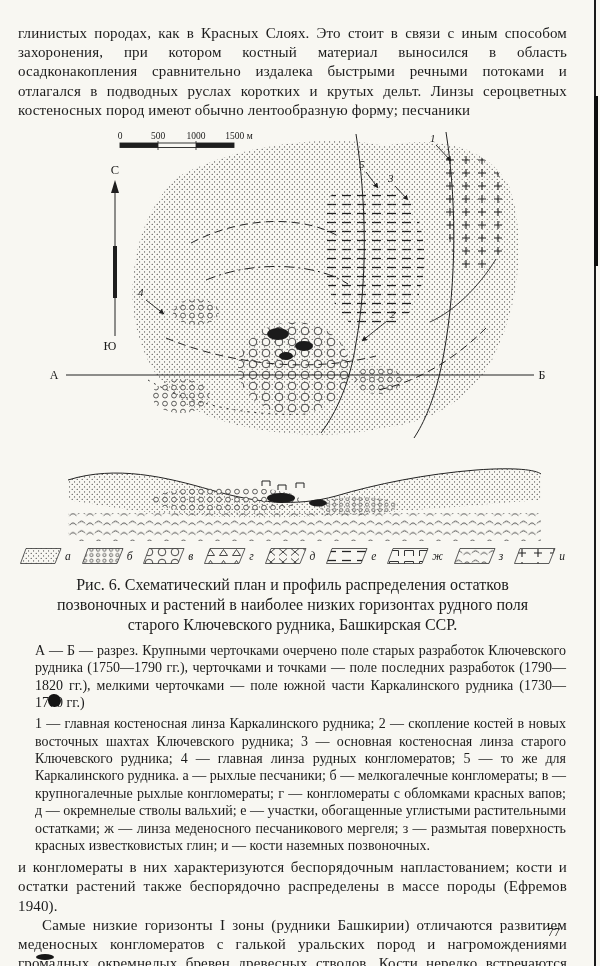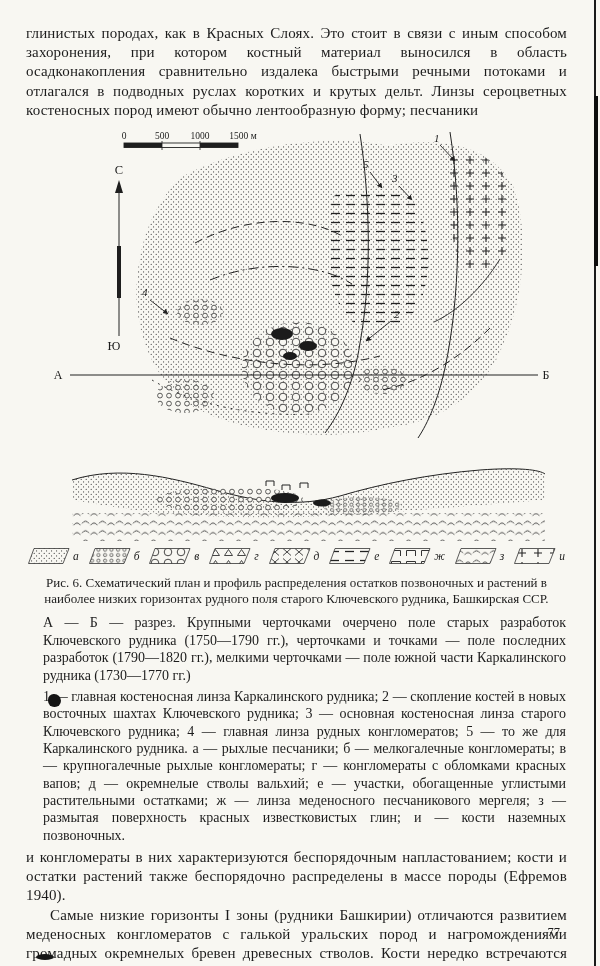--- a/index.html
+++ b/index.html
@@ -4,21 +4,21 @@
 <style>
   html,body { margin:0; padding:0; background:#8a8a8a; }
   .page {
     position:relative;
     width:600px; height:966px;
     margin:0 auto;
     background:#f8f7f2;
     color:#1c1c1c;
     font-family:"Liberation Serif", serif;
     box-sizing:border-box;
-    padding:24px 33px 0 26px;
+    padding:24px 33px 0 18px;
     overflow:hidden;
   }
   p.body-text {
     font-size:15px; line-height:1.28;
     text-align:justify; margin:0;
     letter-spacing:0.15px;
   }
   p.indent { text-indent:1.6em; }
   .para-gap { margin-top:6px; }
 
@@ -27,21 +27,21 @@
   svg text { font-family:"Liberation Serif", serif; fill:#1b1b1b; }
 
   .legend-row {
     display:flex; justify-content:space-between; align-items:center;
     margin:4px 2px 0 2px;
   }
   .legend-item { display:flex; align-items:center; gap:3px; }
   .legend-letter { font-style:italic; font-size:11.5px; }
 
   figcaption {
-    font-size:13px; line-height:1.25; text-align:center;
+    font-size:16px; line-height:1.25; text-align:center;
     margin:10px 14px 7px 14px;
   }
   .fig-notes {
     font-size:14px; line-height:1.24; text-align:justify;
     margin:0 1px 4px 17px;
   }
   .body-block { margin-top:8px; }
 
   .page-number {
     position:absolute; right:40px; bottom:26px;

